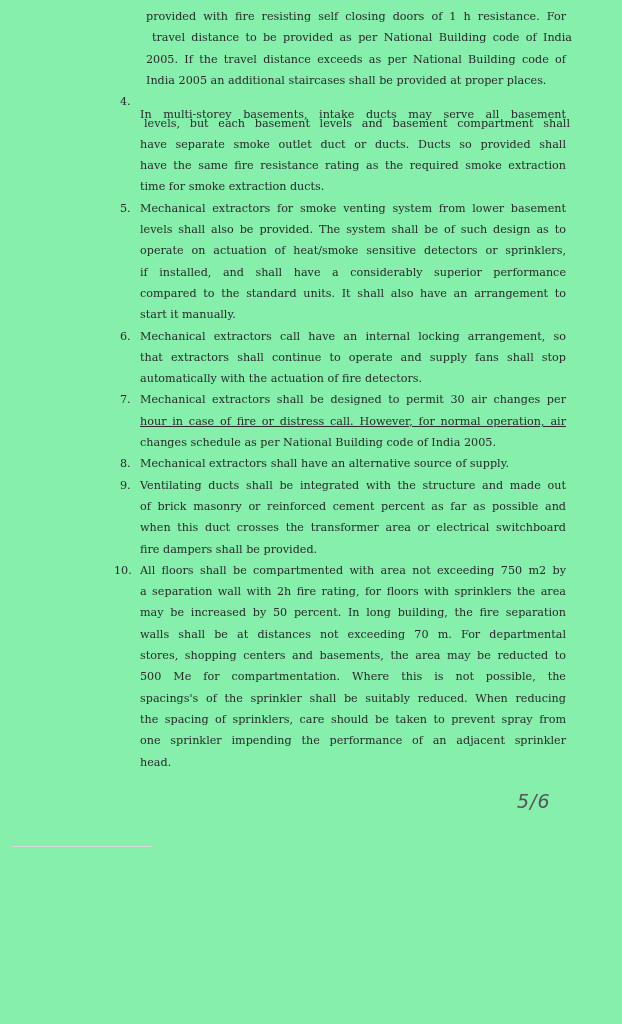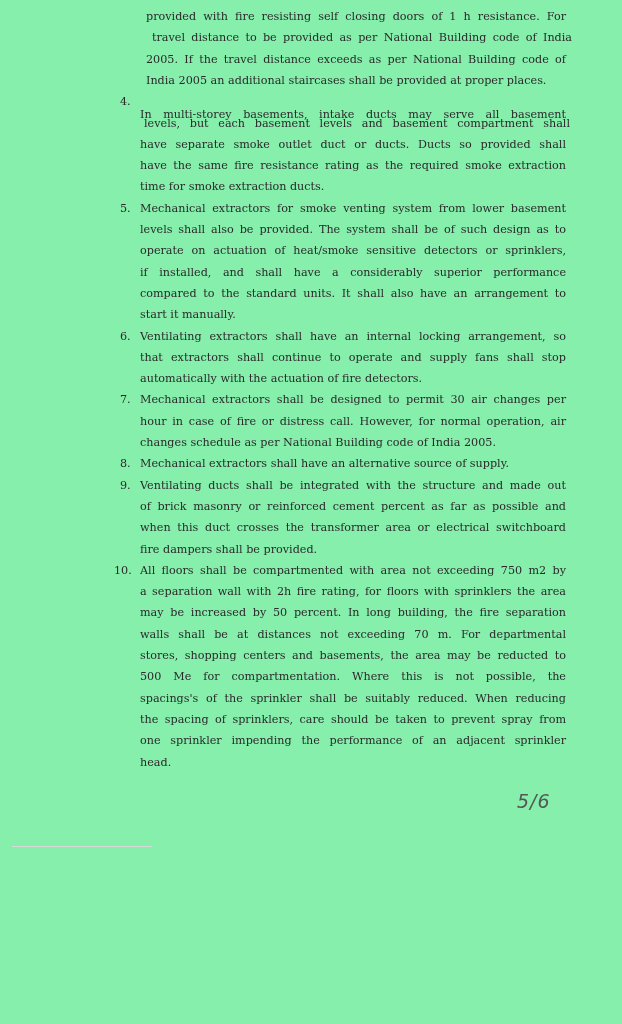--- a/index.html
+++ b/index.html
@@ -30,26 +30,26 @@
       <div class="line" style="left: 140px; top: 155.1px; width: 426px;">have the same fire resistance rating as the required smoke extraction</div>
       <div class="line last" style="left: 140px; top: 176.4px; width: 426px;">time for smoke extraction ducts.</div>
       <div class="num" style="left: 120px; top: 197.7px;">5.</div>
       <div class="line" style="left: 140px; top: 197.7px; width: 426px;">Mechanical extractors for smoke venting system from lower basement</div>
       <div class="line" style="left: 140px; top: 219px; width: 426px;">levels shall also be provided. The system shall be of such design as to</div>
       <div class="line" style="left: 140px; top: 240.3px; width: 426px;">operate on actuation of heat/smoke sensitive detectors or sprinklers,</div>
       <div class="line" style="left: 140px; top: 261.6px; width: 426px;">if installed, and shall have a considerably superior performance</div>
       <div class="line" style="left: 140px; top: 282.9px; width: 426px;">compared to the standard units. It shall also have an arrangement to</div>
       <div class="line last" style="left: 140px; top: 304.2px; width: 426px;">start it manually.</div>
       <div class="num" style="left: 120px; top: 325.5px;">6.</div>
-      <div class="line" style="left: 140px; top: 325.5px; width: 426px;">Ventilating  extractors shall have an internal locking arrangement, so</div>
+      <div class="line" style="left: 140px; top: 325.5px; width: 426px;">Mechanical  extractors call have an internal locking arrangement, so</div>
       <div class="line" style="left: 140px; top: 346.8px; width: 426px;">that extractors shall continue to operate and supply fans shall stop</div>
       <div class="line last" style="left: 140px; top: 368.1px; width: 426px;">automatically with the actuation of fire detectors.</div>
       <div class="num" style="left: 120px; top: 389.4px;">7.</div>
       <div class="line" style="left: 140px; top: 389.4px; width: 426px;">Mechanical extractors shall be designed to permit 30 air changes per</div>
-      <div class="line" style="left: 140px; top: 410.7px; width: 426px;">hour in case of fire or distress call. However, for normal operation, air</div>
+      <div class="line" style="left: 140px; top: 410.7px; width: 426px; text-decoration: underline;">hour in case of fire or distress call. However, for normal operation, air</div>
       <div class="line last" style="left: 140px; top: 432px; width: 426px;">changes schedule as per National Building code of India 2005.</div>
       <div class="num" style="left: 120px; top: 453.3px;">8.</div>
       <div class="line last" style="left: 140px; top: 453.3px; width: 426px;">Mechanical extractors shall have an alternative source of supply.</div>
       <div class="num" style="left: 120px; top: 474.6px;">9.</div>
       <div class="line" style="left: 140px; top: 474.6px; width: 426px;">Ventilating ducts shall be integrated with the structure and made out</div>
       <div class="line" style="left: 140px; top: 495.9px; width: 426px;">of brick masonry or reinforced cement percent as far as possible and</div>
       <div class="line" style="left: 140px; top: 517.2px; width: 426px;">when this duct crosses the transformer area or electrical switchboard</div>
       <div class="line last" style="left: 140px; top: 538.5px; width: 426px;">fire dampers shall be provided.</div>
       <div class="num" style="left: 114px; top: 559.8px;">10.</div>
       <div class="line" style="left: 140px; top: 559.8px; width: 426px;">All floors shall be compartmented with area not exceeding 750 m2 by</div>

